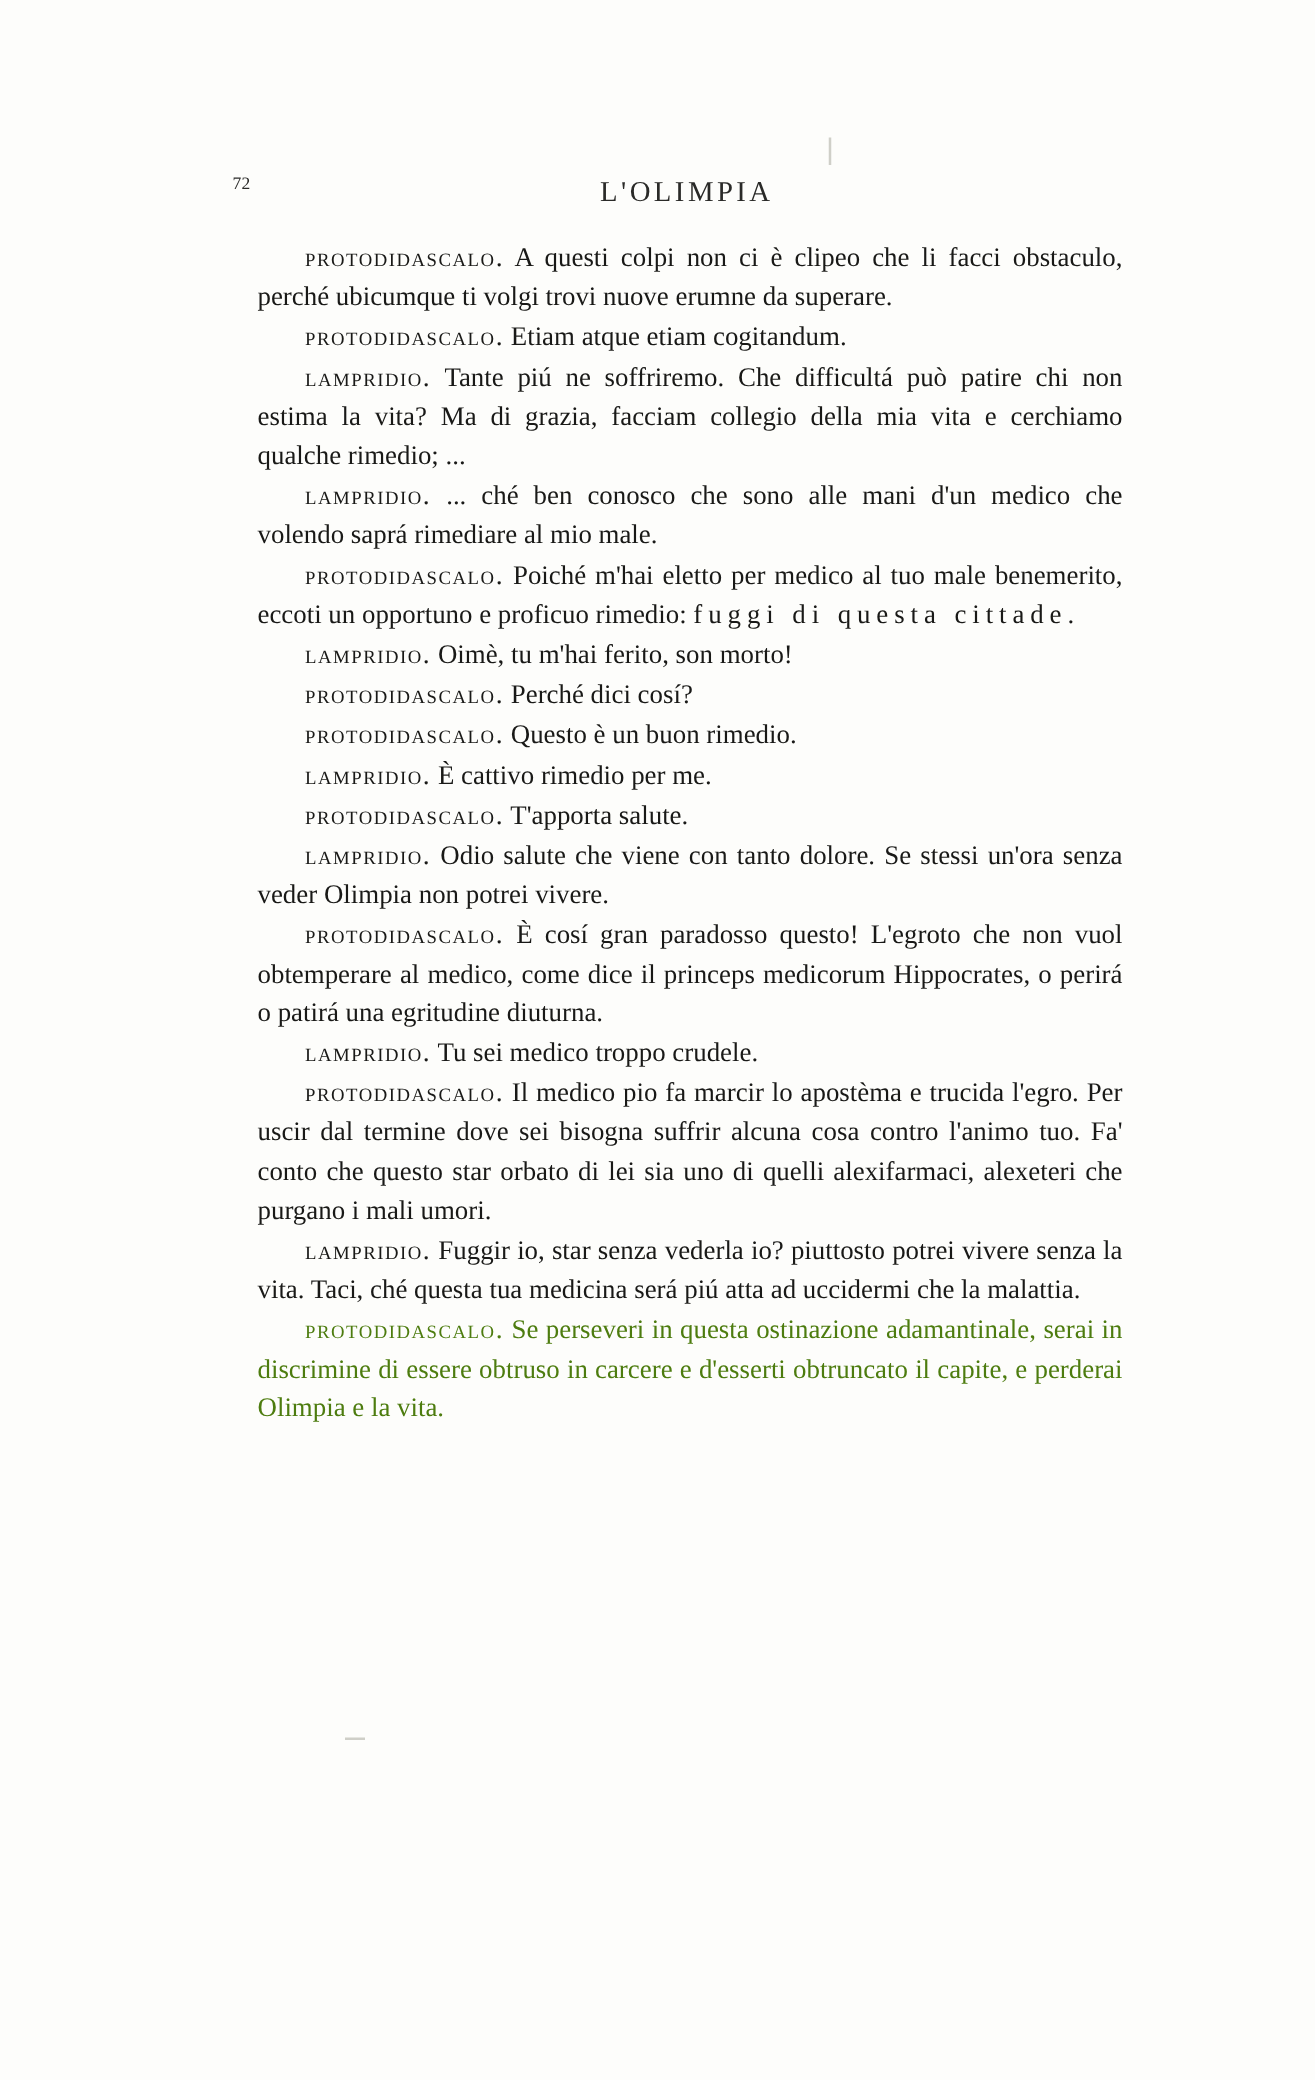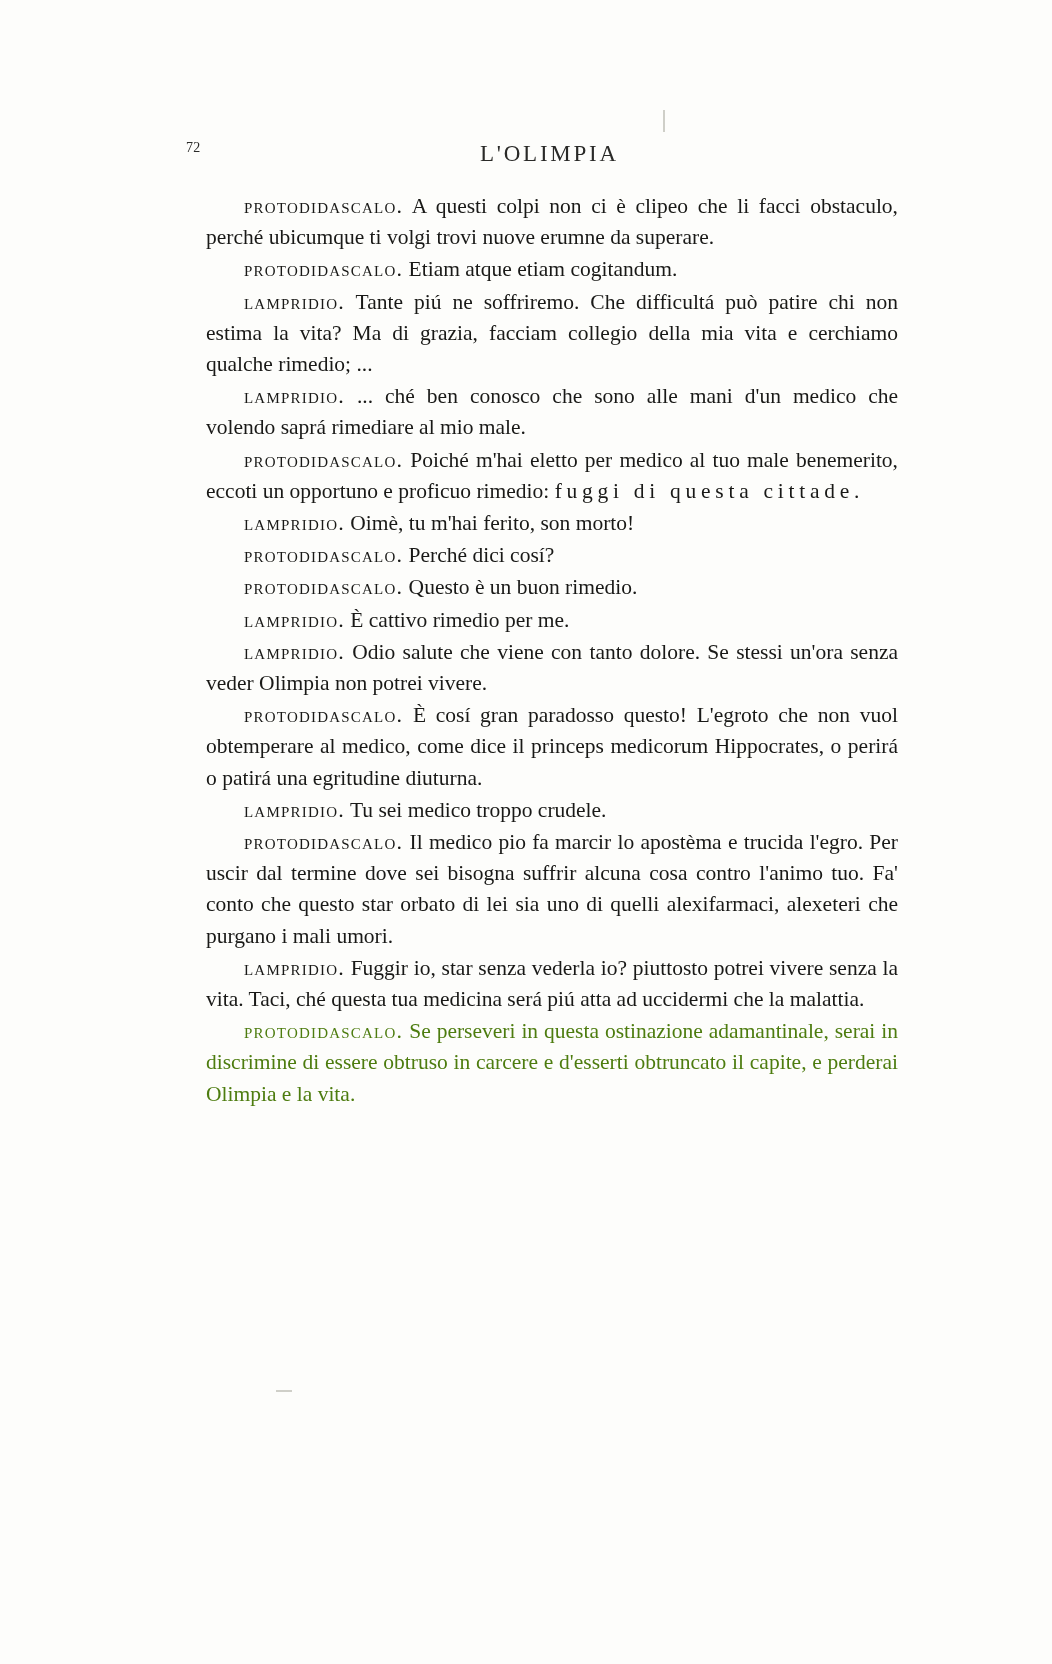--- a/index.html
+++ b/index.html
@@ -143,20 +143,23 @@
 
 
     <p class="speech">
       <span class="sp">Protodidascalo.</span><span> Questo è un buon rimedio.</span>
     </p>
 
     <p class="speech">
       <span class="sp">Lampridio.</span><span> È cattivo rimedio per me.</span>
     </p>
 
+    <p class="speech">
+      <span class="sp">Protodidascalo.</span><span> T'apporta salute.</span>
+    </p>
 
     <p class="speech">
       <span class="sp">Lampridio.</span><span> Odio salute che viene con tanto dolore. Se stessi un'ora senza veder Olimpia non potrei vivere.</span>
     </p>
 
     <p class="speech">
       <span class="sp">Protodidascalo.</span><span> È cosí gran paradosso questo! L'egroto che non vuol obtemperare al medico, come dice il princeps medicorum Hippocrates, o perirá o patirá una egritudine diuturna.</span>
     </p>
 
     <p class="speech">

